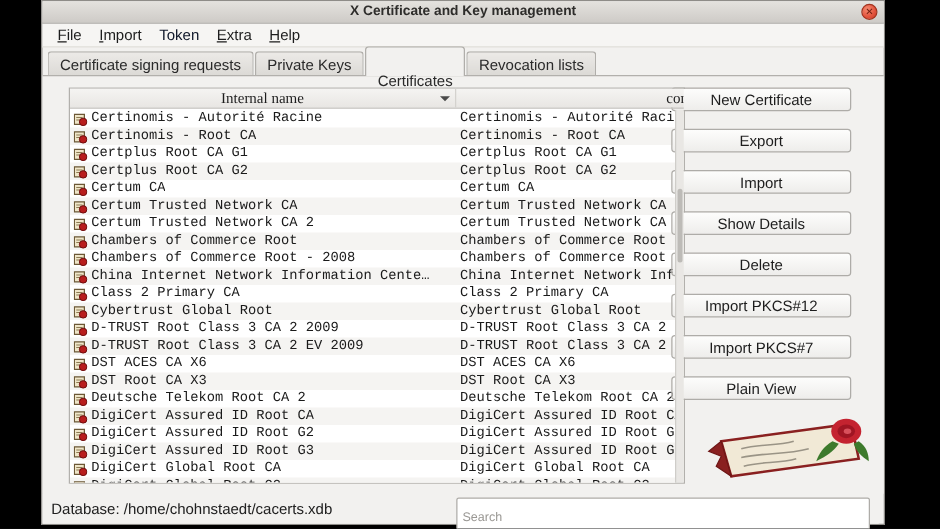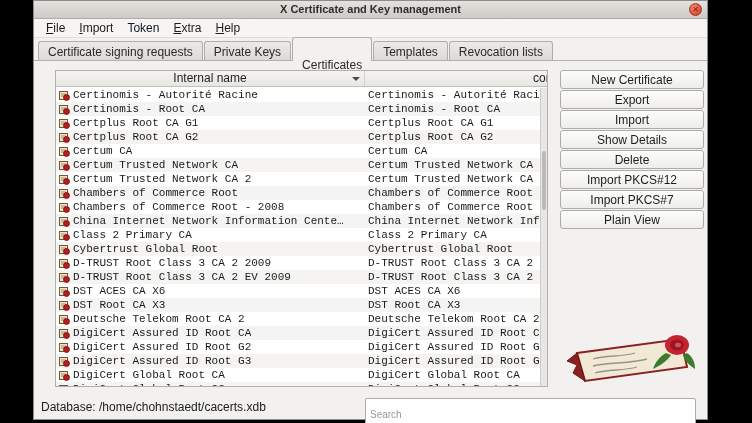--- a/index.html
+++ b/index.html
@@ -61,21 +61,21 @@
     border-top:1px solid #b2b0ac; background:#f2f1ef;
   }
   .table {
     position:absolute; left:21px; top:9px; width:493px; height:317px;
     border:1px solid #b2b0ac; background:#fff;
   }
   .thead {
     height:16px; display:flex; background:linear-gradient(#f5f4f2,#e8e6e3);
     border-bottom:1px solid #c2c0bc; position:relative; z-index:2;
   }
-  .th { font-size:12px; line-height:15px; color:#1d1d1d; cursor:pointer; }
+  .th { font-size:12px; line-height:15px; color:#1d1d1d; cursor:pointer;font-family:Liberation Serif, serif; }
   .th1 { width:309px; text-align:center; position:relative; border-right:1px solid #d4d2ce; }
   .sort-arrow {
     position:absolute; right:4px; top:6px; width:0; height:0;
     border-left:4px solid transparent; border-right:4px solid transparent;
     border-top:4px solid #4a4a4a;
   }
   .th2 { flex:1 1 auto; position:relative; overflow:hidden; }
   .th2text { position:absolute; left:168px; top:0; line-height:15px; white-space:nowrap; }
   .tbody {
     position:absolute; top:17px; left:0; right:7px; bottom:0; overflow:hidden; background:#fff;
@@ -93,22 +93,22 @@
   .vscroll {
     position:absolute; top:17px; right:0; bottom:0; width:7px;
     background:#e9e7e4; border-left:1px solid #cfcdc9; cursor:pointer; z-index:1;
   }
   .vthumb {
     position:absolute; left:1px; right:1px; top:21%; height:20%;
     background:#bdbbb7; border-radius:2px;
   }
   
   .actions {
-    position:absolute; left:526px; top:9px; width:144px;
-    display:flex; flex-direction:column; gap:1px;
+    position:absolute; left:503px; top:9px; width:144px;
+    display:flex; flex-direction:column; gap:14px;
   }
   .action-btn {
     height:19px; border:1px solid #aeaca8; border-radius:3px;
     background:linear-gradient(#fdfdfc,#eeedeb); font-size:12px; color:#1d1d1d;
     font-family:"Liberation Sans", sans-serif; cursor:pointer;
   }
   
   .logo { position:absolute; right:4px; bottom:4px; width:140px; height:68px; }
   
   .statusbar {
@@ -141,21 +141,20 @@
         <span class="menu-item">Import</span>
         <span class="menu-item disabled">Token</span>
         <span class="menu-item">Extra</span>
         <span class="menu-item">Help</span>
       </div>
 
     <div class="tabbar">
         <span class="tab">Certificate signing requests</span>
         <span class="tab">Private Keys</span>
         <span class="tab active">Certificates</span>
-        <span class="tab">Templates</span>
         <span class="tab">Revocation lists</span>
       </div>
 
     <div class="content">
 
       <div class="table">
         <div class="thead">
           <div class="th th1">
             <span>Internal name</span>
             <span class="sort-arrow"></span>

